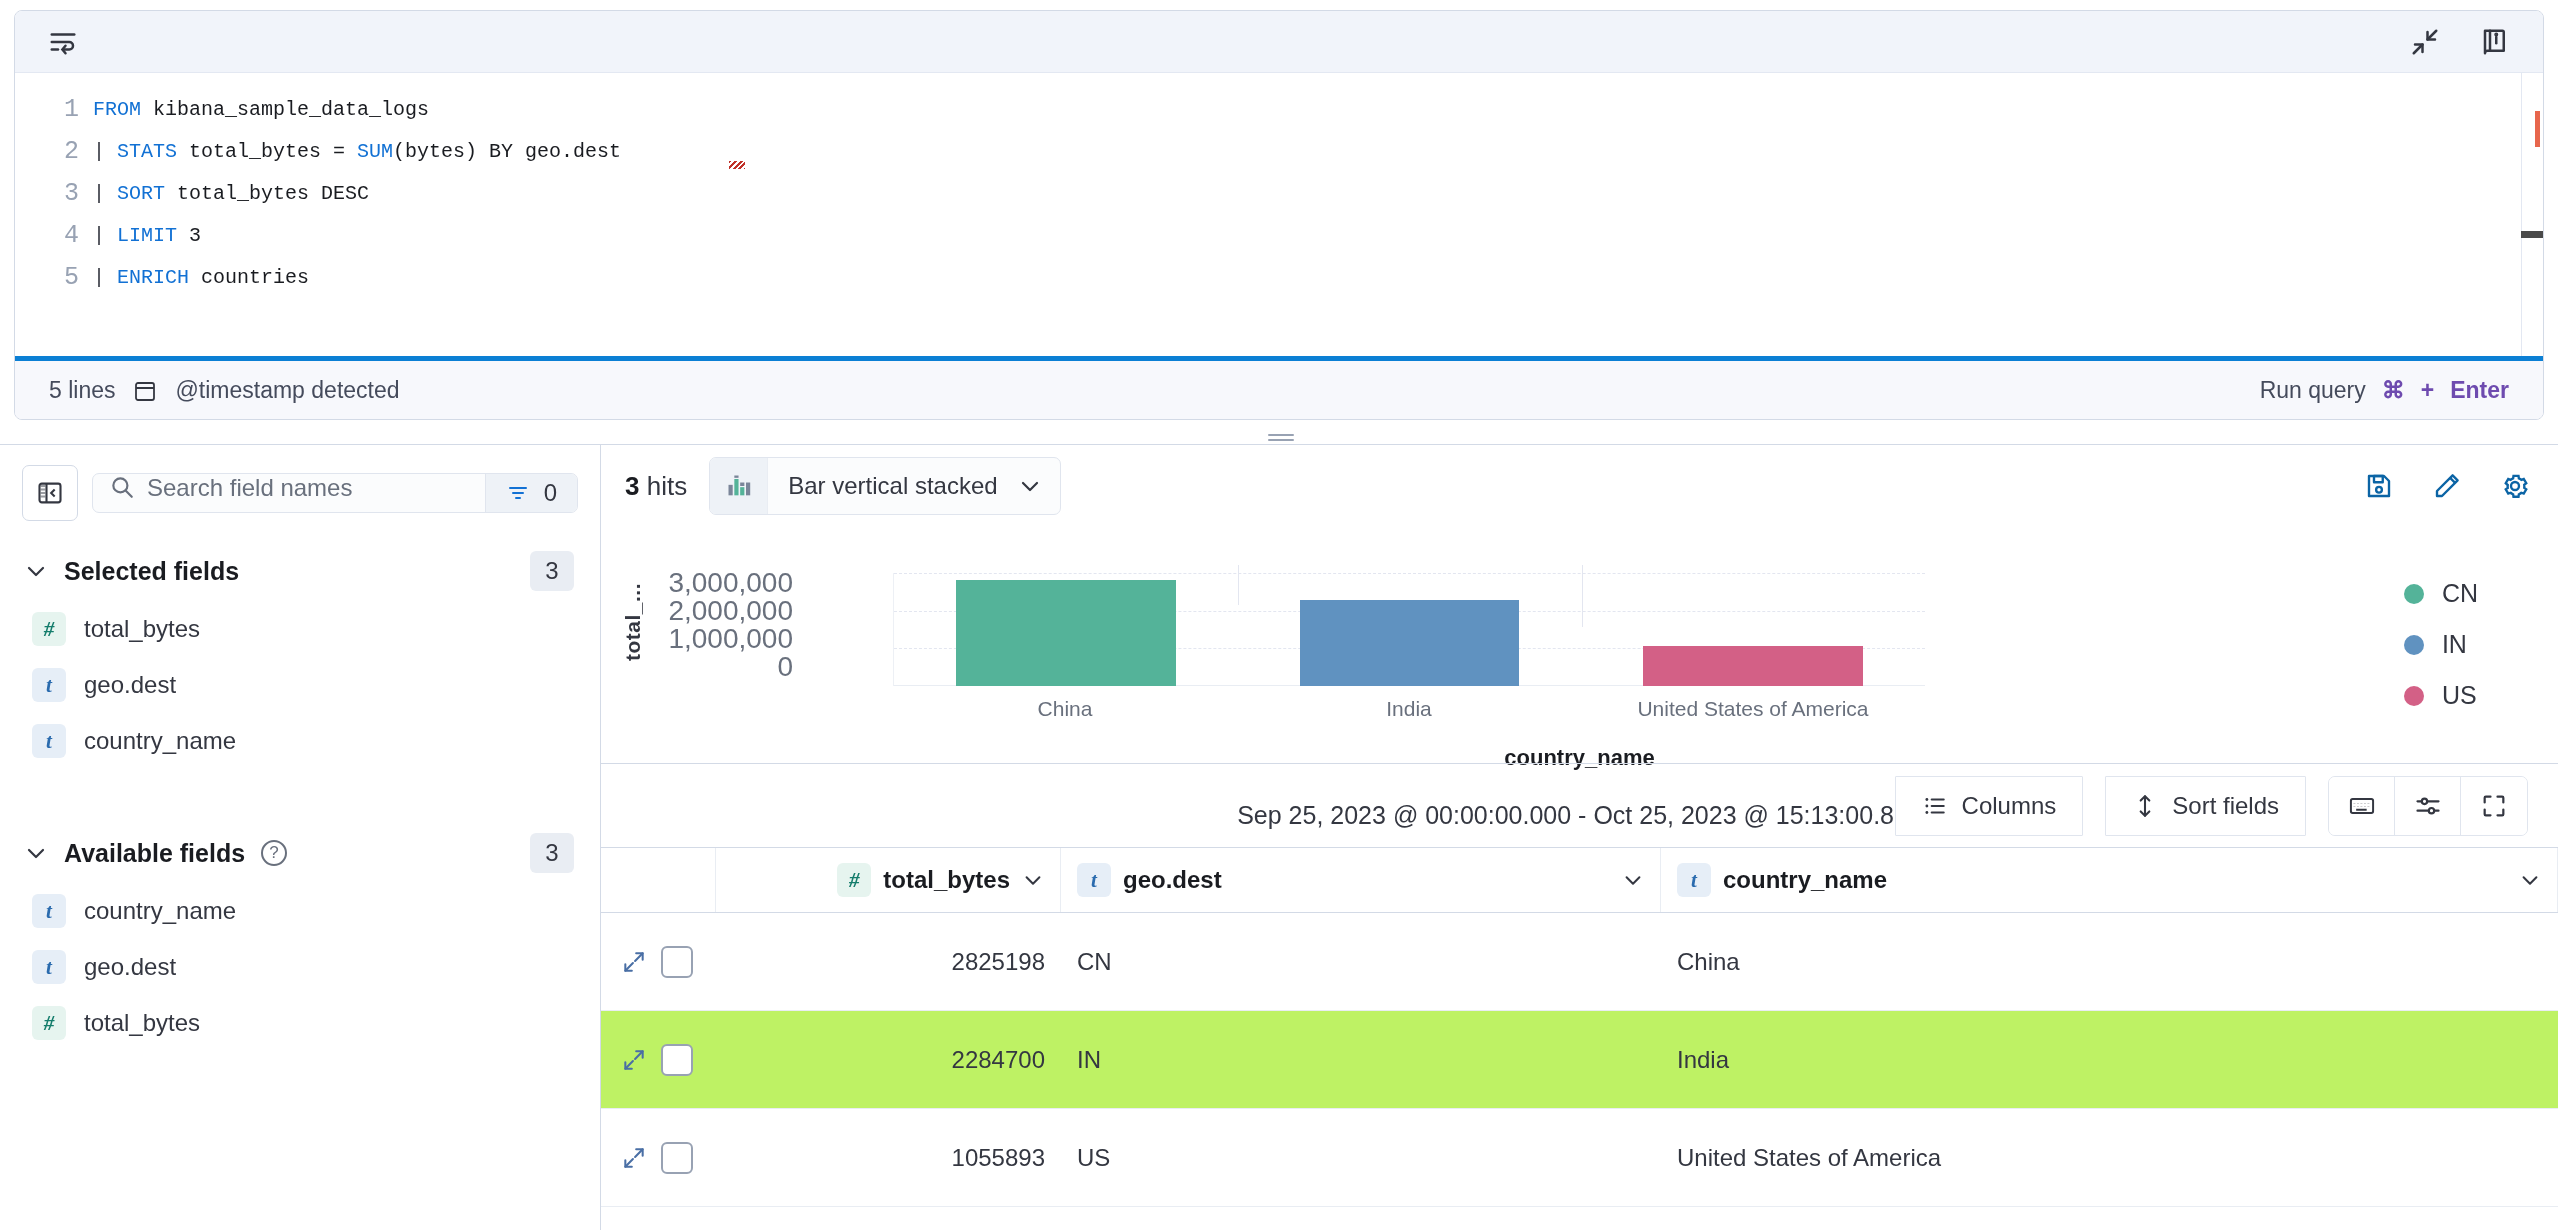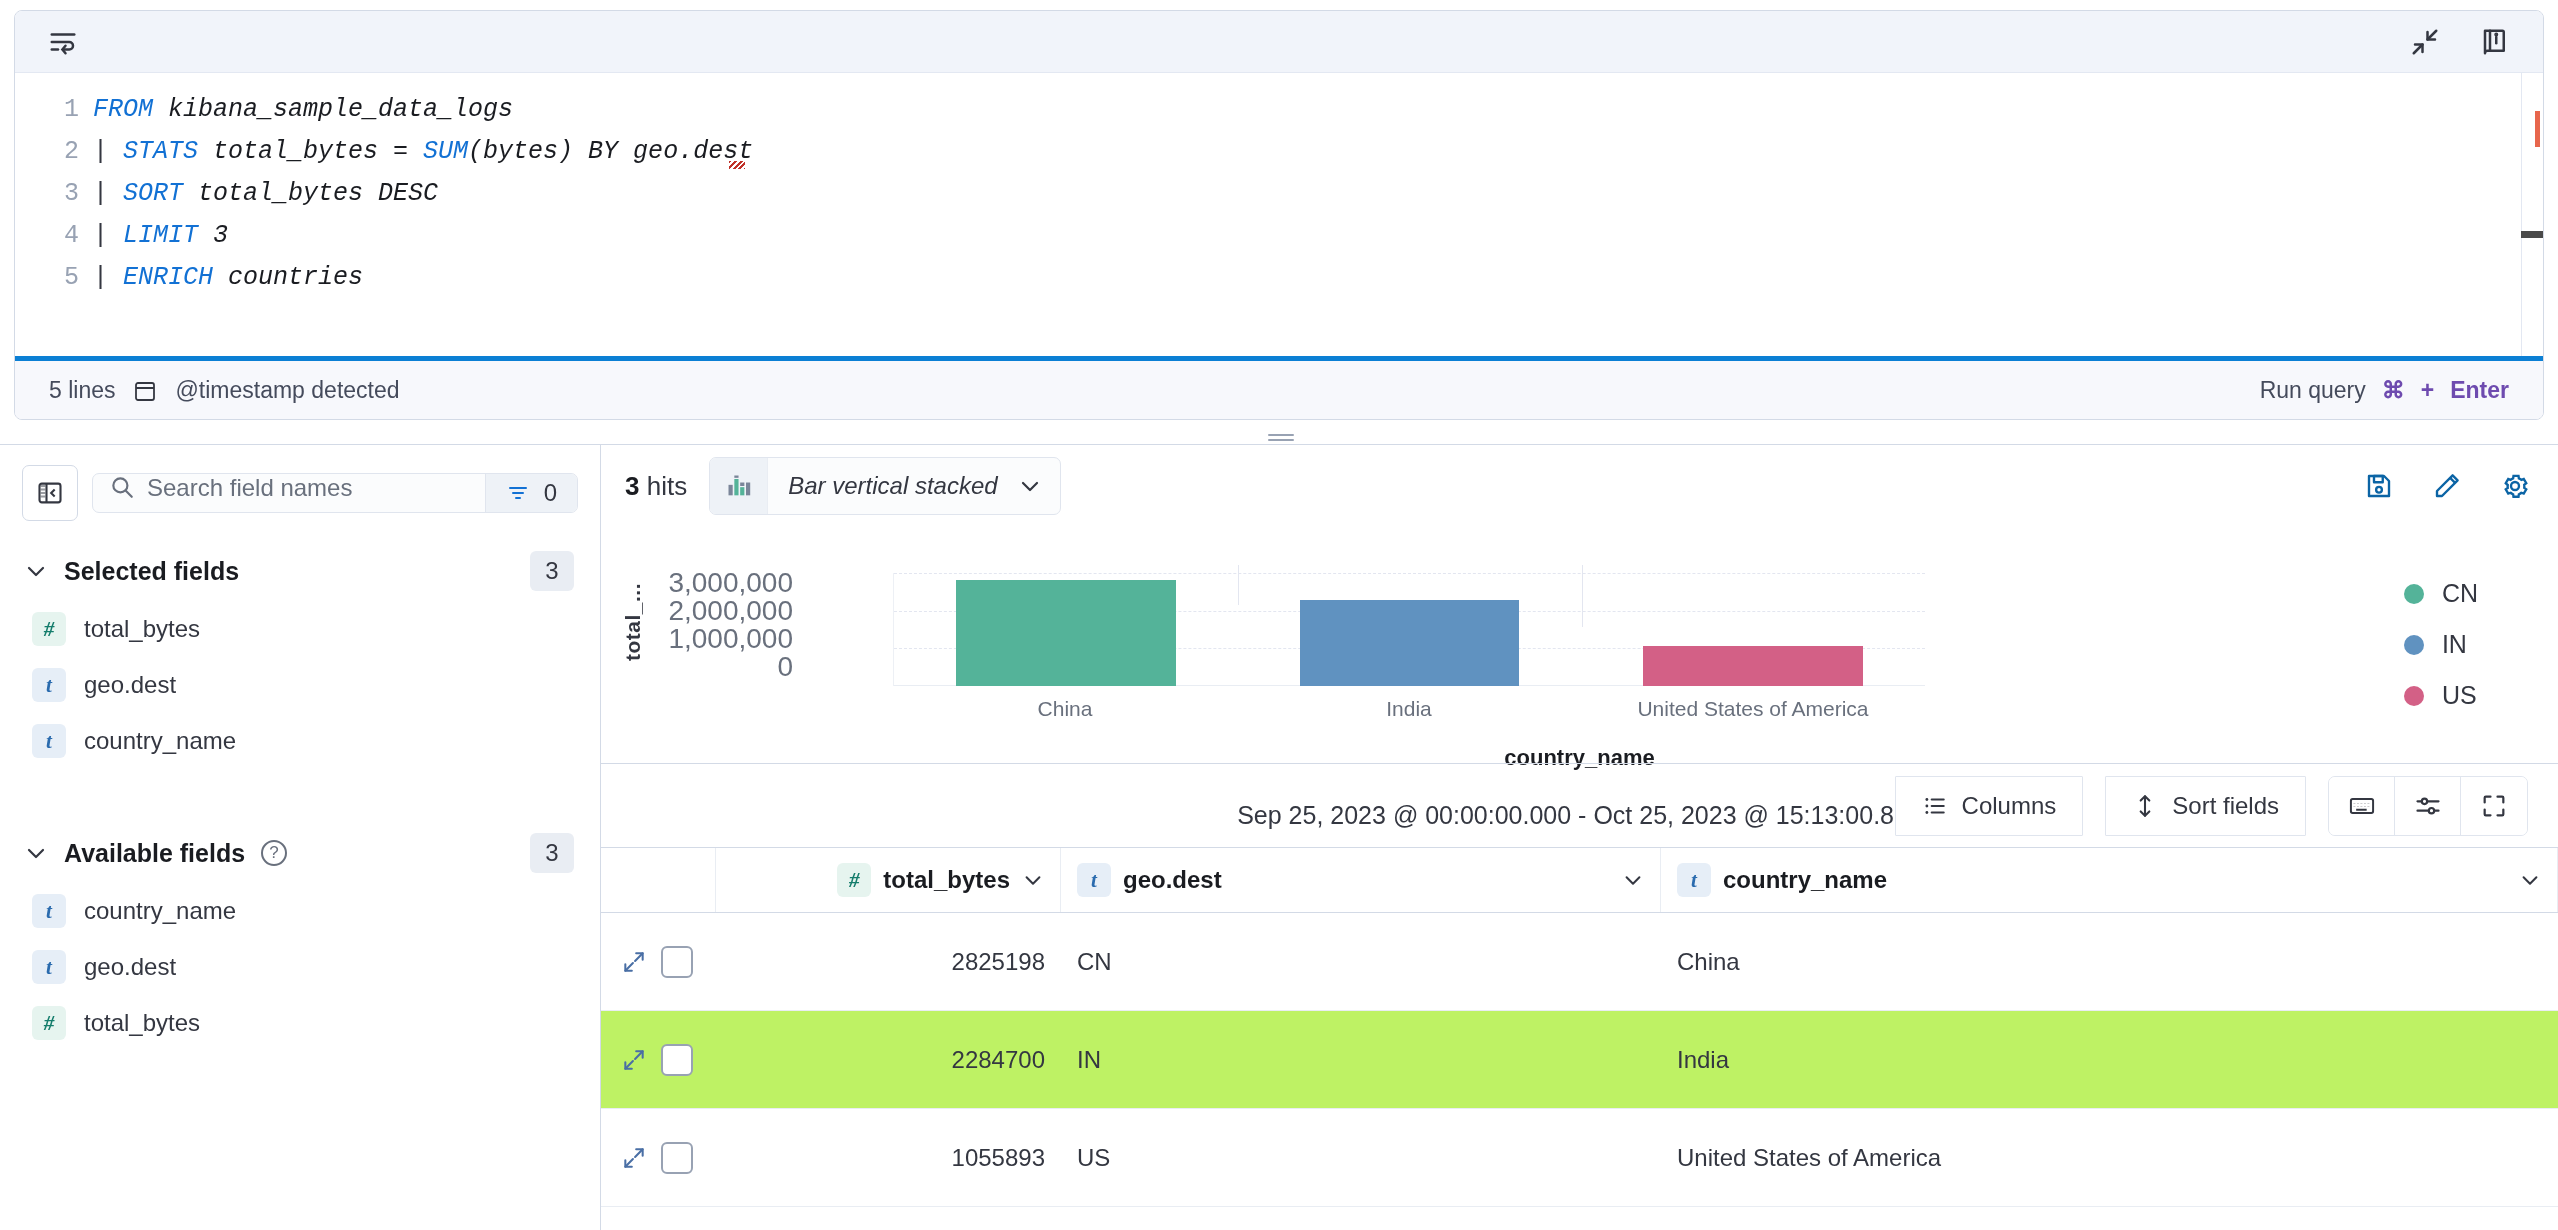--- a/index.html
+++ b/index.html
@@ -53,24 +53,23 @@
     color: #98A2B3;
     font-size: 25px;
   }
   .code-lines {
     flex: 1;
     padding-top: 16px;
     position: relative;
   }
   .code-lines .ln {
     height: 42px; line-height: 42px;
-    font-size: 25px;
+    font-size: 20px;
     white-space: pre;
     color: #1a1c21;
-    font-style: italic;
   }
   .kw { color: #1271D4; }
   .fn { color: #1271D4; }
   .pipe { color: #343741; }
   .squiggle {
     position: absolute;
     left: 636px; top: 88px;
     width: 16px; height: 8px;
     background:
       repeating-linear-gradient(135deg, #BD271E 0 2px, transparent 2px 4px);
@@ -191,21 +190,21 @@
     display: flex; align-items: center;
     height: 58px; border: 1px solid #E0E5EE; border-radius: 7px;
     background: #FBFCFD; cursor: pointer; min-width: 305px;
   }
   .viz-icon-box {
     width: 58px; height: 100%; background: #EEF2F7;
     display: flex; align-items: center; justify-content: center;
     border-right: 1px solid #E9EDF3;
     border-radius: 6px 0 0 6px;
   }
-  .viz-label { font-size: 24px; color: #343741; padding: 0 20px; flex: 1; font-style: italic; }
+  .viz-label { font-size: 24px; color: #343741; padding: 0 20px; flex: 1; }
   .viz-caret { padding-right: 18px; display: flex; align-items: center; }
   .chart-actions { margin-left: auto; display: flex; gap: 38px; align-items: center; }
 
   
   .chart-body { position: relative; height: 260px; }
   .yaxis-title {
     position: absolute; left: 20px; top: 56px;
     font-size: 21px; font-weight: bold; color: #343741;
     writing-mode: vertical-rl; transform: rotate(180deg);
     letter-spacing: .5px;

